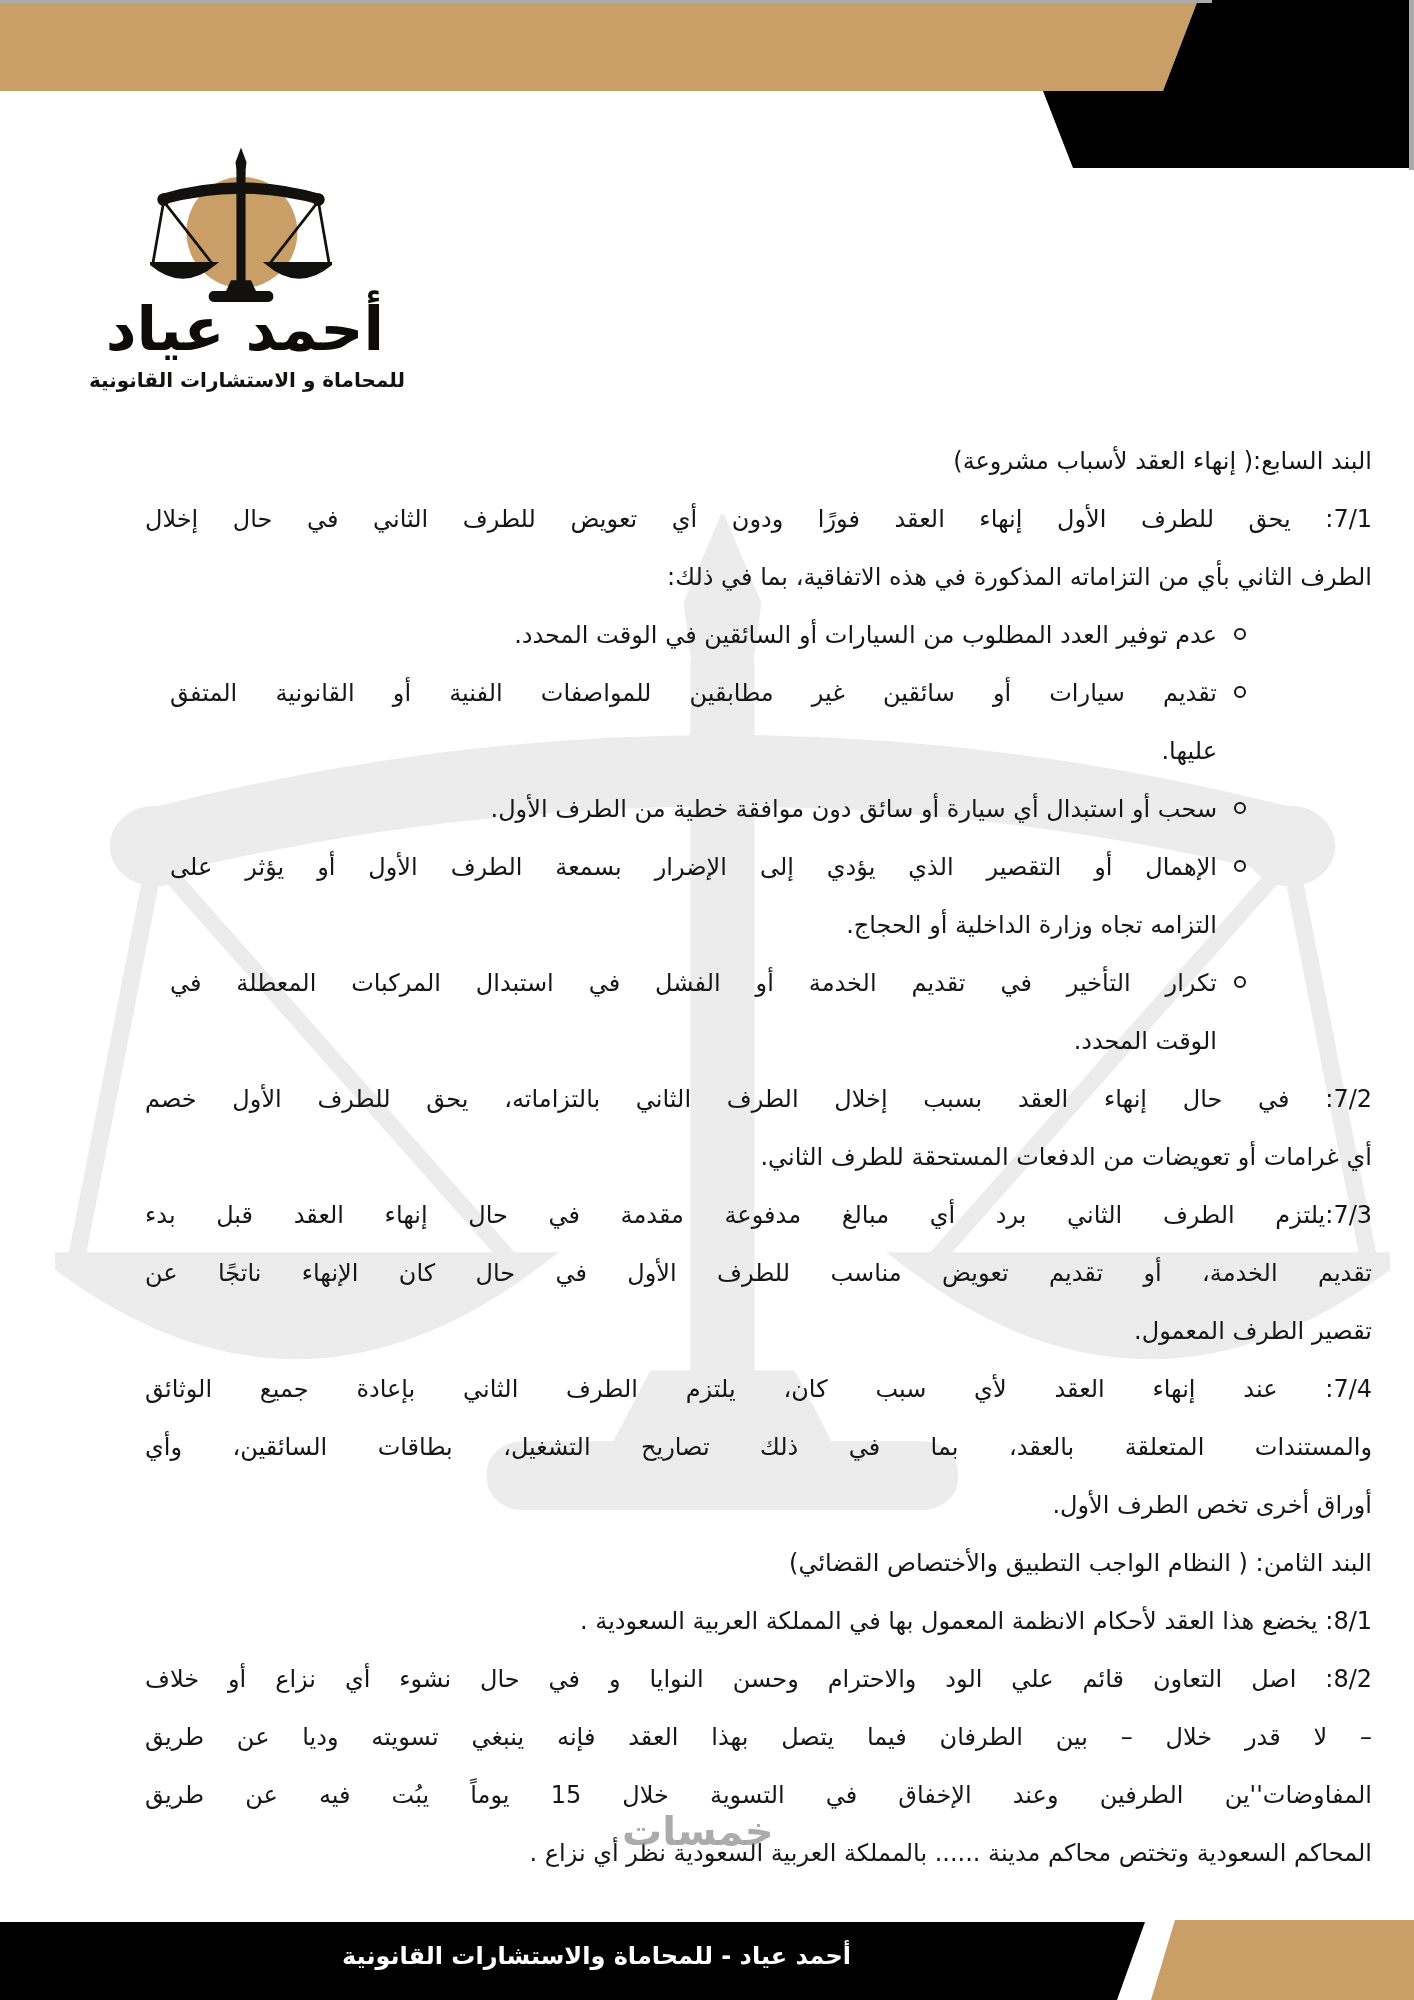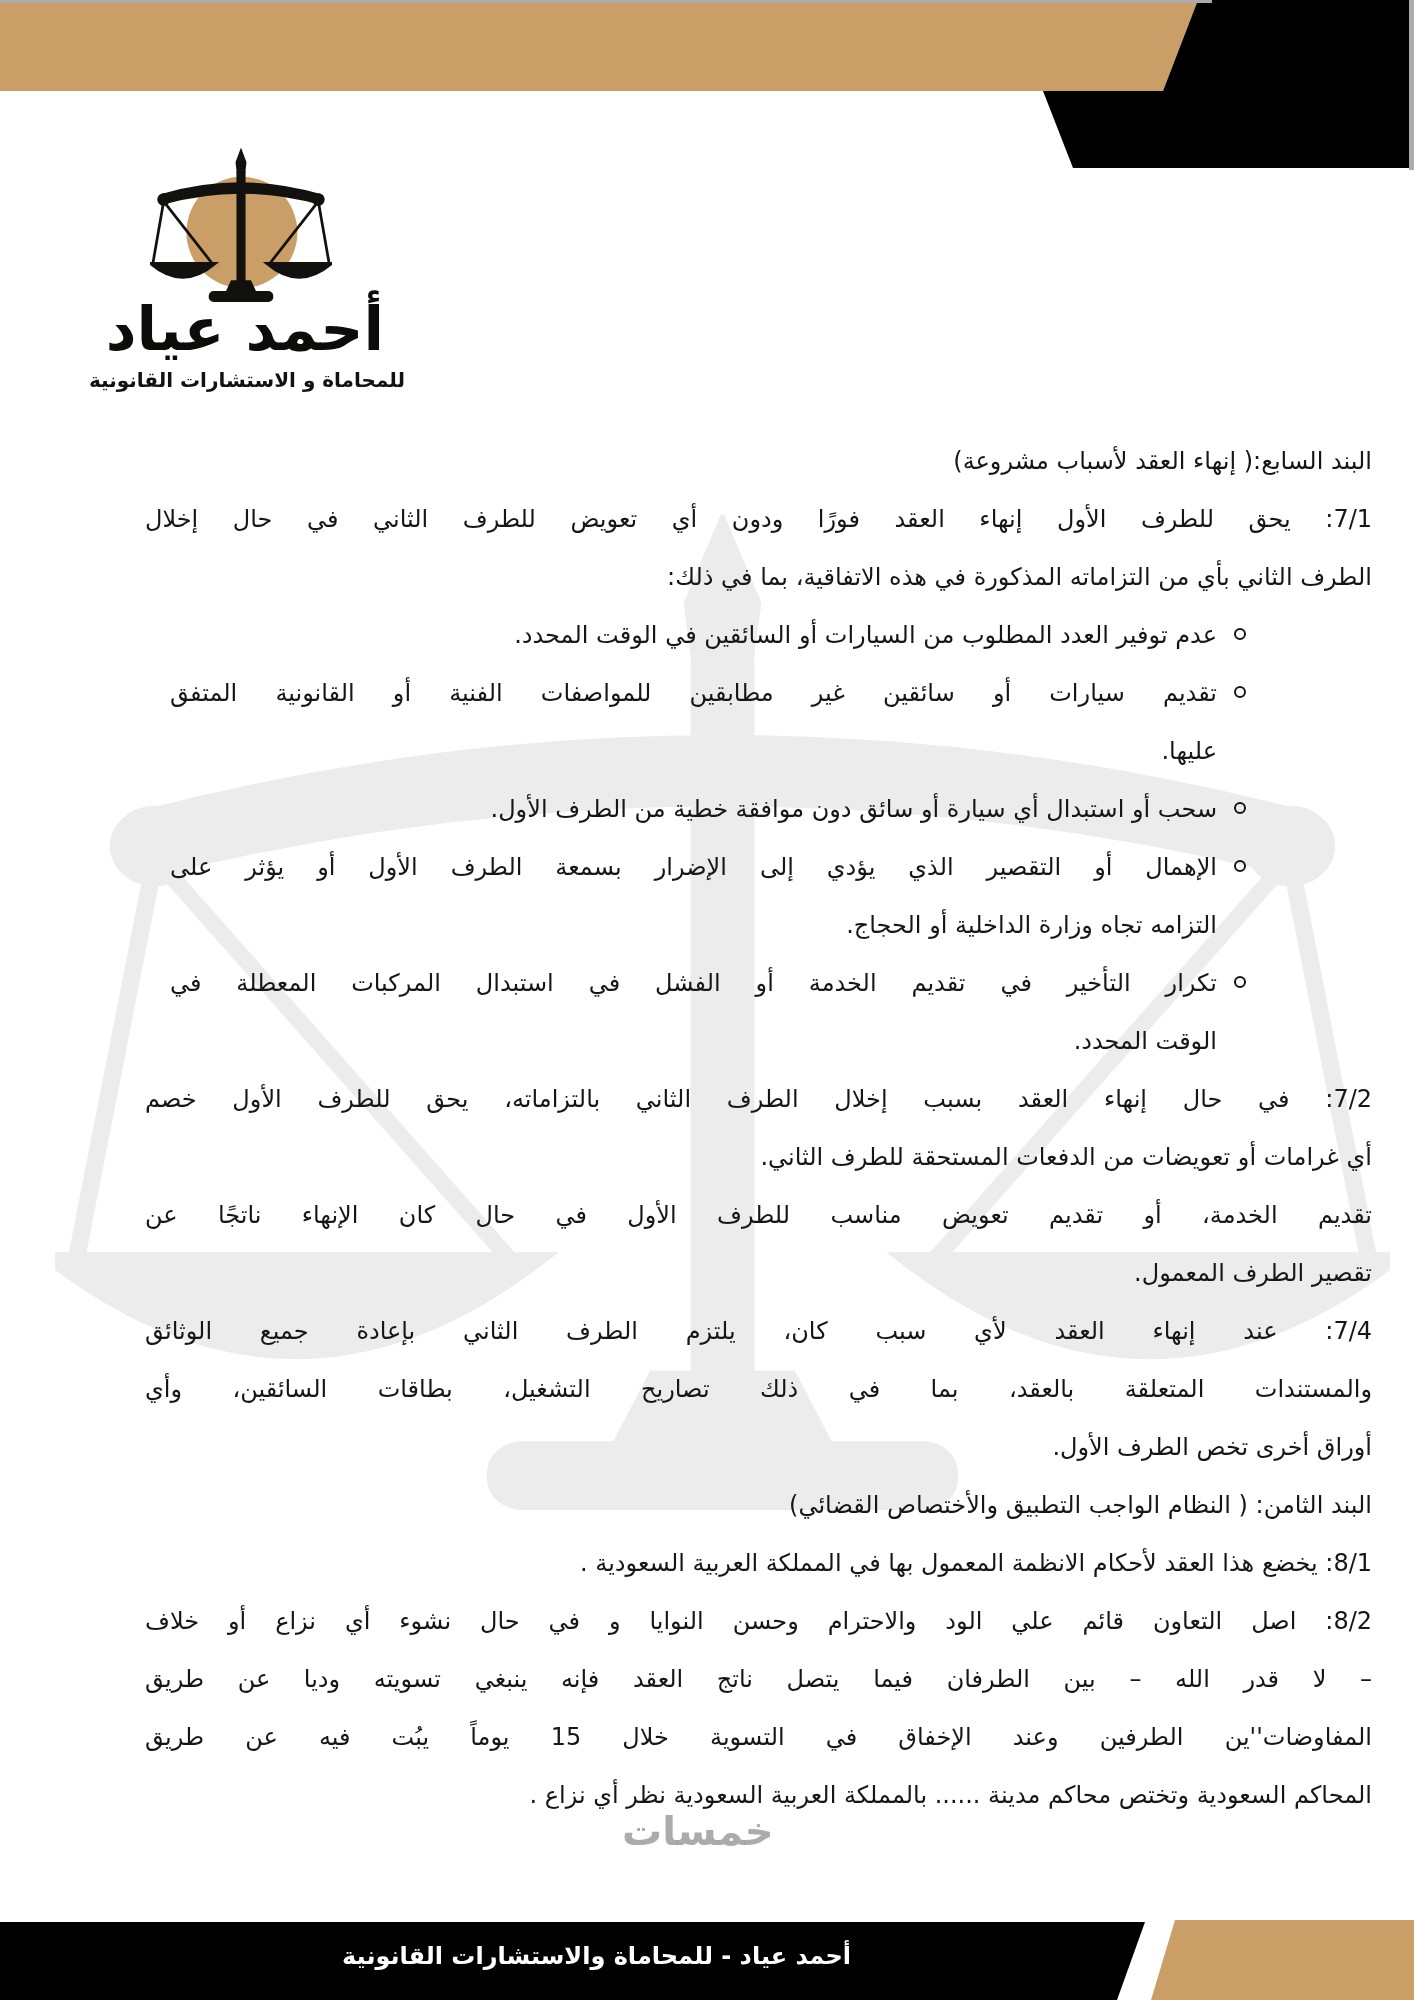--- a/index.html
+++ b/index.html
@@ -95,29 +95,30 @@
     <div class="line b"><span class="marker"></span><span>عدم توفير العدد المطلوب من السيارات أو السائقين في الوقت المحدد.</span></div>
     <div class="line bj"><span class="marker"></span><span>تقديم سيارات أو سائقين غير مطابقين للمواصفات الفنية أو القانونية المتفق</span></div>
     <div class="line bc"><span>عليها.</span></div>
     <div class="line b"><span class="marker"></span><span>سحب أو استبدال أي سيارة أو سائق دون موافقة خطية من الطرف الأول.</span></div>
     <div class="line bj"><span class="marker"></span><span>الإهمال أو التقصير الذي يؤدي إلى الإضرار بسمعة الطرف الأول أو يؤثر على</span></div>
     <div class="line bc"><span>التزامه تجاه وزارة الداخلية أو الحجاج.</span></div>
     <div class="line bj"><span class="marker"></span><span>تكرار التأخير في تقديم الخدمة أو الفشل في استبدال المركبات المعطلة في</span></div>
     <div class="line bc"><span>الوقت المحدد.</span></div>
     <div class="line pj"><span>7/2: في حال إنهاء العقد بسبب إخلال الطرف الثاني بالتزاماته، يحق للطرف الأول خصم</span></div>
     <div class="line c"><span>أي غرامات أو تعويضات من الدفعات المستحقة للطرف الثاني.</span></div>
+    <div class="line pj"><span>7/3:يلتزم الطرف الثاني برد أي مبالغ مدفوعة مقدمة في حال إنهاء العقد قبل بدء</span></div>
     <div class="line cj"><span>تقديم الخدمة، أو تقديم تعويض مناسب للطرف الأول في حال كان الإنهاء ناتجًا عن</span></div>
     <div class="line c"><span>تقصير الطرف المعمول.</span></div>
     <div class="line pj"><span>7/4: عند إنهاء العقد لأي سبب كان، يلتزم الطرف الثاني بإعادة جميع الوثائق</span></div>
     <div class="line cj"><span>والمستندات المتعلقة بالعقد، بما في ذلك تصاريح التشغيل، بطاقات السائقين، وأي</span></div>
     <div class="line c"><span>أوراق أخرى تخص الطرف الأول.</span></div>
     <div class="line h"><span>البند الثامن: ( النظام الواجب التطبيق والأختصاص القضائي)</span></div>
     <div class="line p"><span>8/1: يخضع هذا العقد لأحكام الانظمة المعمول بها في المملكة العربية السعودية .</span></div>
     <div class="line pj"><span>8/2: اصل التعاون قائم علي الود والاحترام وحسن النوايا و في حال نشوء أي نزاع أو خلاف</span></div>
-    <div class="line cj"><span>– لا قدر الله – بين الطرفان فيما يتصل ناتج العقد فإنه ينبغي تسويته وديا عن طريق</span></div>
+    <div class="line cj"><span>– لا قدر خلال – بين الطرفان فيما يتصل بهذا العقد فإنه ينبغي تسويته وديا عن طريق</span></div>
     <div class="line cj"><span>المفاوضات''ين الطرفين وعند الإخفاق في التسوية خلال 15 يوماً يبُت فيه عن طريق</span></div>
     <div class="line c"><span>المحاكم السعودية وتختص محاكم مدينة ...... بالمملكة العربية السعودية نظر أي نزاع .</span></div>
   </div>
 
 <div class="abs footer-black"></div>
 <div class="abs footer-tan"></div>
 <div class="abs khamsat-watermark">خمسات</div>
 <div class="abs footer-text">أحمد عياد - للمحاماة والاستشارات القانونية</div>
 
 </body></html>

